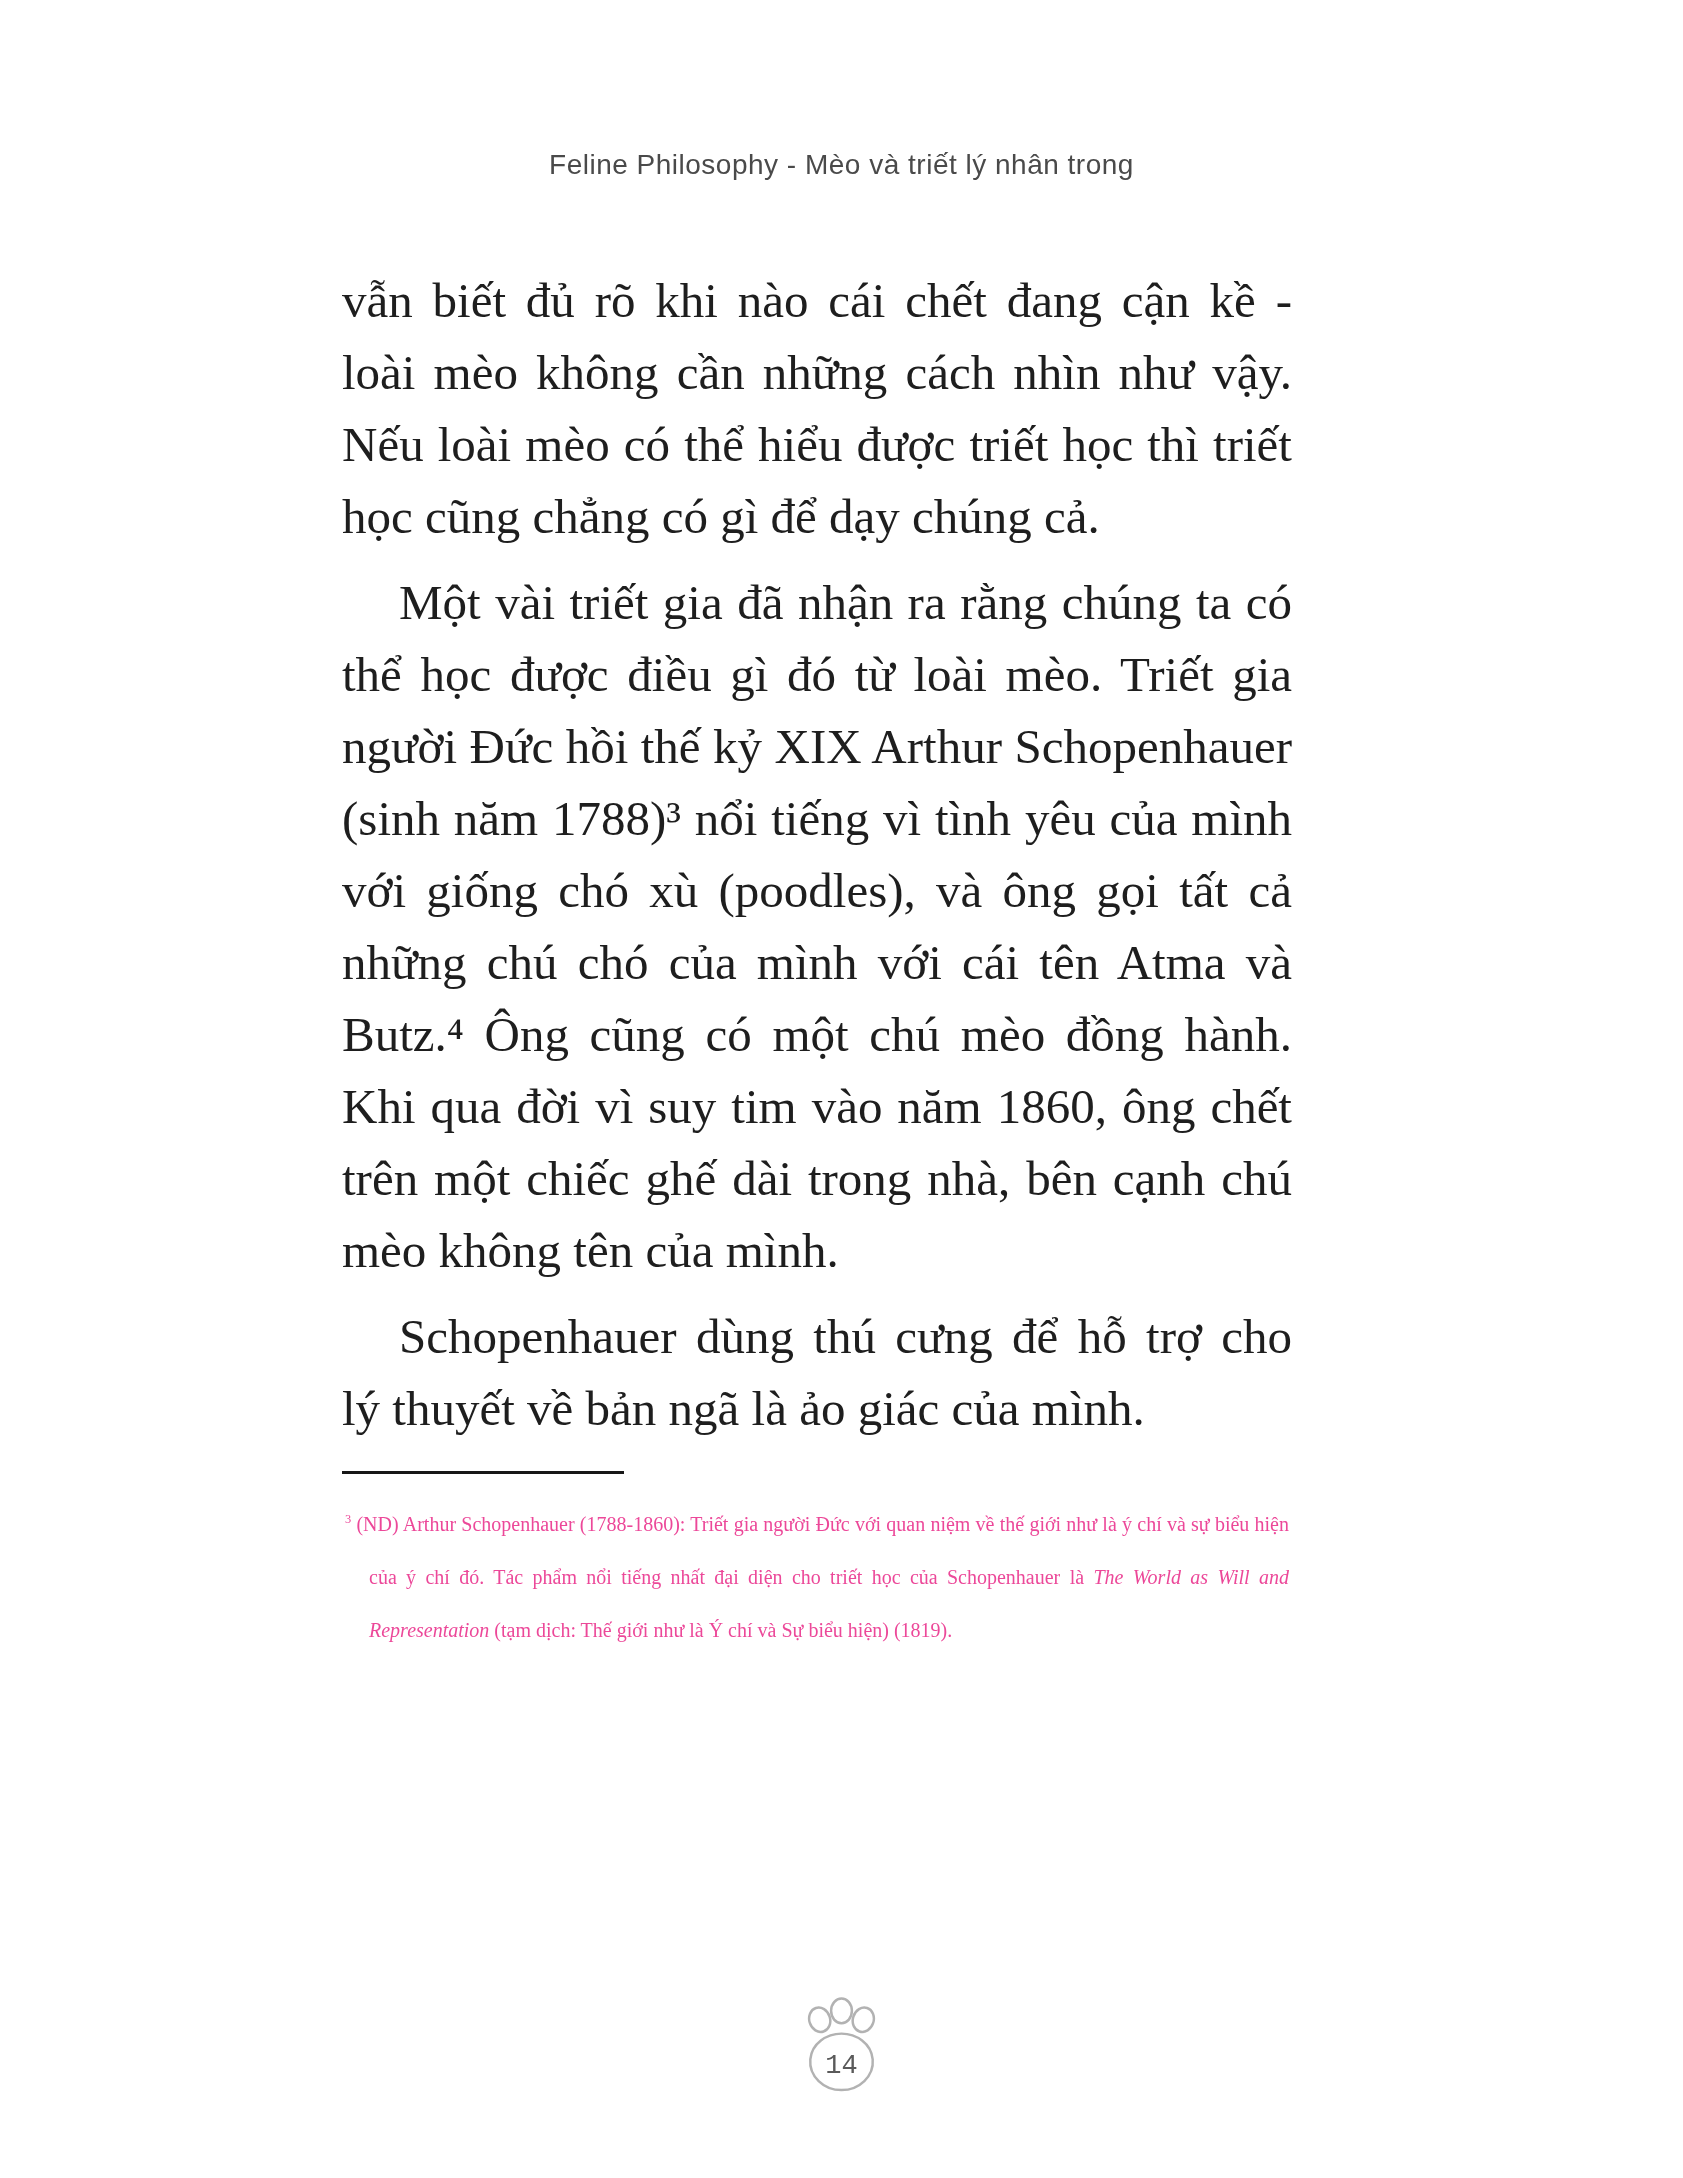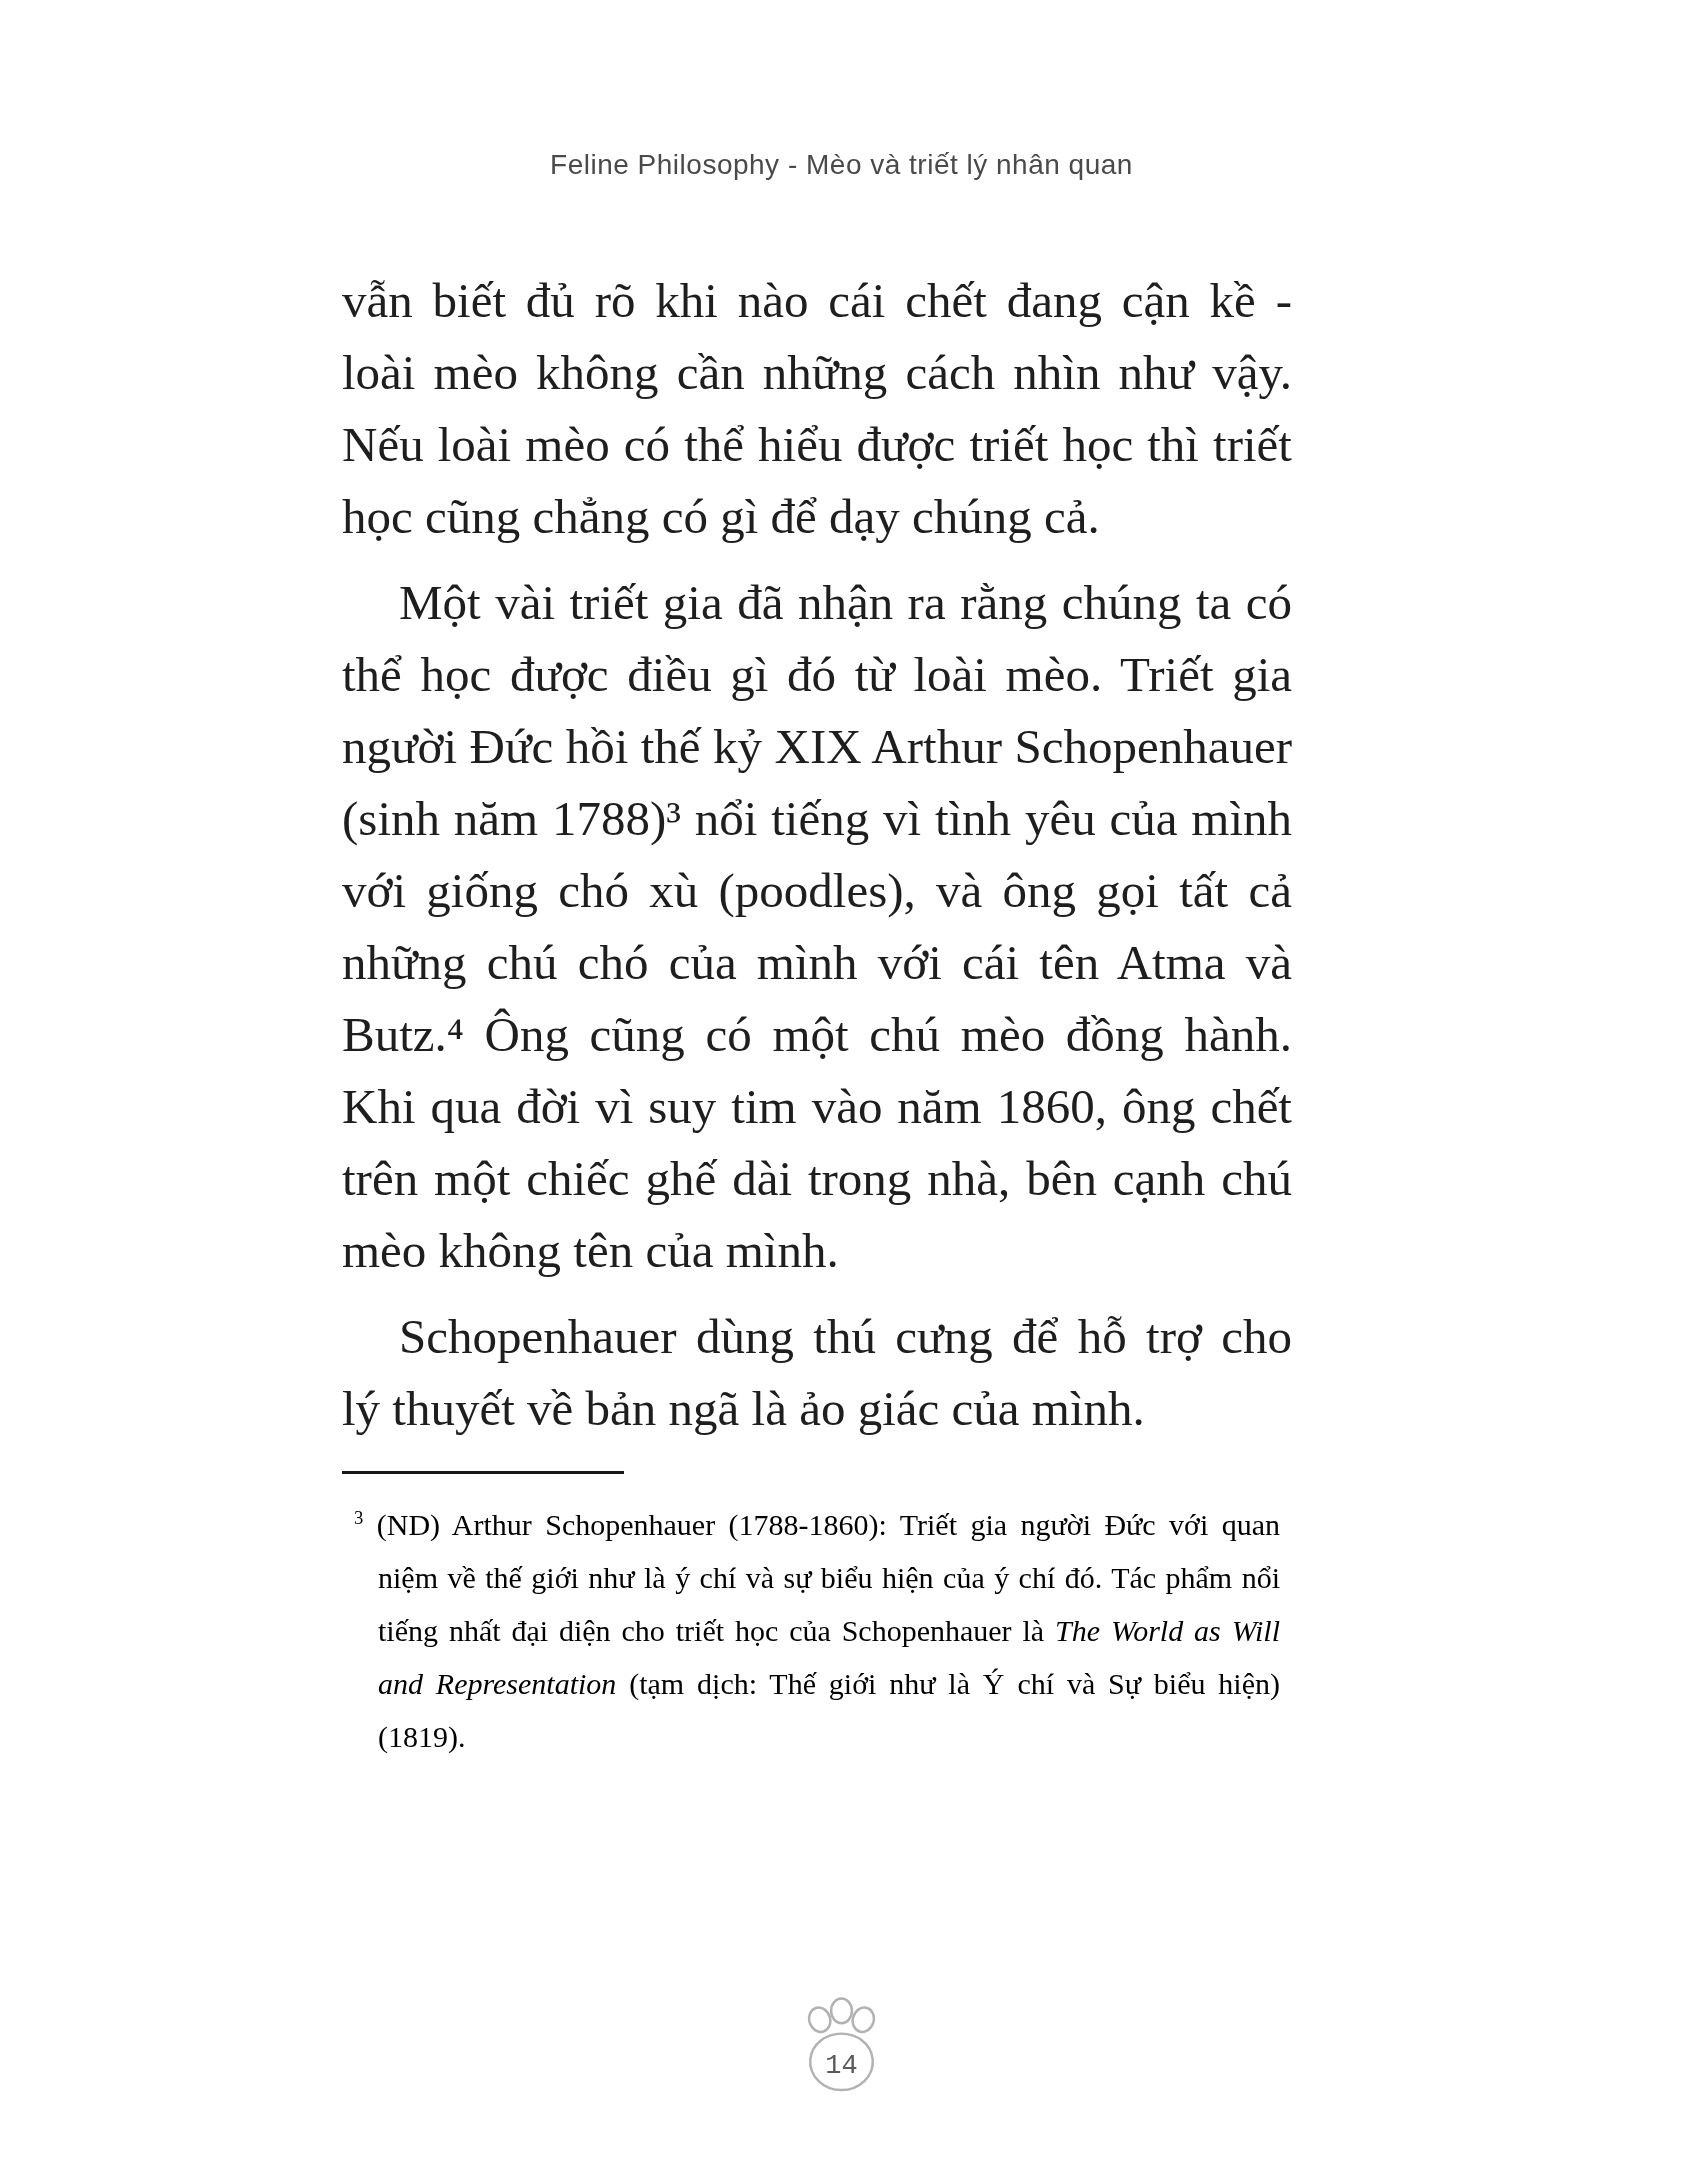--- a/index.html
+++ b/index.html
@@ -42,27 +42,27 @@
   .body-text p.indent { text-indent: 57px; }
 
   .footnote-rule {
     width: 282px;
     height: 3px;
     background: #171717;
     margin: 26px 0 24px 0;
   }
 
   .footnotes p {
-    font-size: 30px;
+    font-size: 20px;
     line-height: 53px;
     text-align: justify;
-    margin: 12px;
+    margin: 3px;
     padding-left: 24px;
     text-indent: -24px;
-    color: #000000;
+    color: #ec4899;
   }
   .footnotes sup {
     font-size: 0.62em;
     line-height: 0;
     vertical-align: super;
   }
   .italic { font-style: italic; }
 
   .page-footer {
     position: absolute;
@@ -89,21 +89,21 @@
     width: 115px;
     text-align: center;
     font-family: Liberation Mono, monospace;
     font-size: 27px;
     color: #5a5a5a;
   }
 </style>
 </head>
 <body>
 
-<div class="page-header">Feline Philosophy - Mèo và triết lý nhân quan</div>
+<div class="page-header">Feline Philosophy - Mèo và triết lý nhân trong</div>
 
 <div class="content">
 
   <div class="body-text">
     <p>vẫn biết đủ rõ khi nào cái chết đang cận kề - loài mèo không cần những cách nhìn như vậy. Nếu loài mèo có thể hiểu được triết học thì triết học cũng chẳng có gì để dạy chúng cả.</p>
     <p class="indent">Một vài triết gia đã nhận ra rằng chúng ta có thể học được điều gì đó từ loài mèo. Triết gia người Đức hồi thế kỷ XIX Arthur Schopenhauer (sinh năm 1788)³ nổi tiếng vì tình yêu của mình với giống chó xù (poodles), và ông gọi tất cả những chú chó của mình với cái tên Atma và Butz.⁴ Ông cũng có một chú mèo đồng hành. Khi qua đời vì suy tim vào năm 1860, ông chết trên một chiếc ghế dài trong nhà, bên cạnh chú mèo không tên của mình.</p>
     <p class="indent">Schopenhauer dùng thú cưng để hỗ trợ cho lý thuyết về bản ngã là ảo giác của mình.</p>
   </div>
 
   <div class="footnote-rule"></div>

